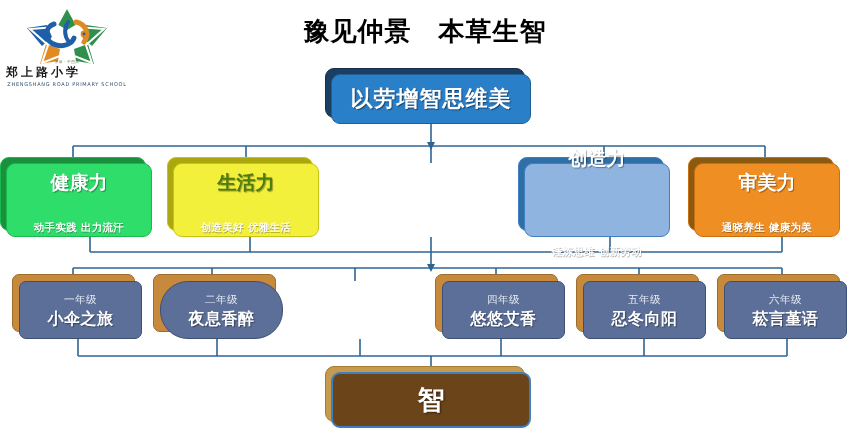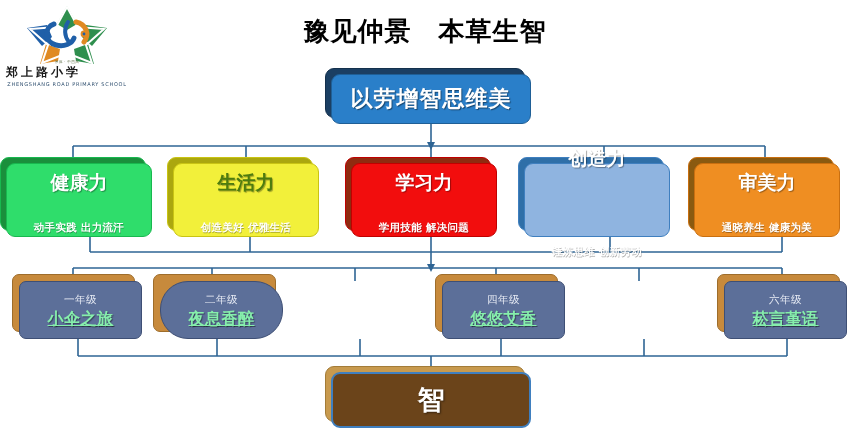--- a/index.html
+++ b/index.html
@@ -71,22 +71,22 @@
   .ability .t1{font-size:19px;font-weight:bold;line-height:22px;
     text-shadow:1px 1px 1px rgba(0,0,0,.35);margin-top:4px;}
   .ability .t2{font-size:10.5px;font-weight:bold;line-height:13px;margin-top:28px;
     text-shadow:.5px .5px .5px rgba(0,0,0,.3);letter-spacing:.3px;}
 
   
   .grade{top:281px;width:123px;height:58px;}
   .grade .shadow{background:#c78a3c;border:1px solid #9e6d2b;left:-7px;top:-7px;right:7px;bottom:7px;border-radius:7px;}
   .grade .face{background:#5c6f99;border:1.5px solid #3e4f75;border-radius:7px;}
   .grade .t1{color:#e8ecf5;font-size:10.5px;line-height:13px;margin-top:2px;letter-spacing:.5px;}
-  .grade .t2{color:#86efac;font-size:16px;font-weight:bold;line-height:20px;margin-top:3px;
-    text-shadow:1px 1px 1px rgba(0,0,0,.4);letter-spacing:.5px;text-decoration:underline;}
+  .grade .t2{color:#ffffff;font-size:16px;font-weight:bold;line-height:20px;margin-top:3px;
+    text-shadow:1px 1px 1px rgba(0,0,0,.4);letter-spacing:.5px;}
 
   
   #bottom-node{left:331px;top:372px;width:200px;height:56px;}
   #bottom-node .shadow{background:#c89a4e;border:1px solid #a37c38;}
   #bottom-node .face{background:#6b441a;border:2px solid #3f7fbf;}
   #bottom-node .t1{color:#ffffff;font-size:27px;font-weight:bold;
     text-shadow:1px 1px 2px rgba(0,0,0,.5);}
 </style>
 </head>
 <body style="background: rgb(255, 255, 255);">
@@ -182,27 +182,20 @@
   </div>
 
   <div class="box3d ability" style="left:173px">
     <div class="shadow" style="background: rgb(171, 167, 15); border: 1px solid rgb(201, 196, 19);"></div>
     <div class="face" style="background: rgb(242, 240, 58); border: 1.5px solid rgb(201, 196, 19);">
       <div class="t1" style="color: #4d7c0f;">生活力</div>
       <div class="t2" style="color: rgb(255, 255, 255);">创造美好  优雅生活</div>
     </div>
   </div>
 
-  <div class="box3d ability" style="left:351px">
-    <div class="shadow" style="background: rgb(143, 43, 16); border: 1px solid rgb(192, 0, 0);"></div>
-    <div class="face" style="background: rgb(242, 13, 13); border: 1.5px solid rgb(192, 0, 0);">
-      <div class="t1" style="color: rgb(255, 255, 255);">学习力</div>
-      <div class="t2" style="color: rgb(255, 255, 255);">学用技能  解决问题</div>
-    </div>
-  </div>
 
   <div class="box3d ability" style="left:524px">
     <div class="shadow" style="background: rgb(47, 111, 168); border: 1px solid rgb(63, 127, 191);"></div>
     <div class="face" style="background: rgb(143, 180, 224); border: 1.5px solid rgb(63, 127, 191); gap: 48px;">
       <div class="t1" style="color: rgb(255, 255, 255);">创造力</div>
       <div class="t2" style="color: rgb(255, 255, 255);">锤炼思维    创新劳动</div>
     </div>
   </div>
 
   <div class="box3d ability" style="left:694px">
@@ -231,20 +224,27 @@
 
 
   <div class="box3d grade" style="left:442px">
     <div class="shadow" style="background: rgb(199, 138, 60);"></div>
     <div class="face" style="background: rgb(92, 111, 153); border-color: rgb(62, 79, 117);">
       <div class="t1">四年级</div>
       <div class="t2">悠悠艾香</div>
     </div>
   </div>
 
+  <div class="box3d grade" style="left:583px">
+    <div class="shadow" style="background: rgb(199, 138, 60);"></div>
+    <div class="face" style="background: rgb(92, 111, 153); border-color: rgb(62, 79, 117);">
+      <div class="t1">五年级</div>
+      <div class="t2">忍冬向阳</div>
+    </div>
+  </div>
 
   <div class="box3d grade" style="left:724px">
     <div class="shadow" style="background: rgb(199, 138, 60);"></div>
     <div class="face" style="background: rgb(92, 111, 153); border-color: rgb(62, 79, 117);">
       <div class="t1">六年级</div>
       <div class="t2">菘言堇语</div>
     </div>
   </div>
 
   <div class="box3d" id="bottom-node">

